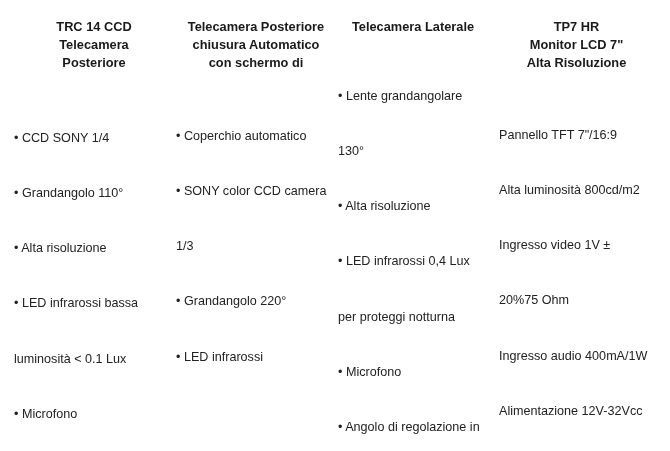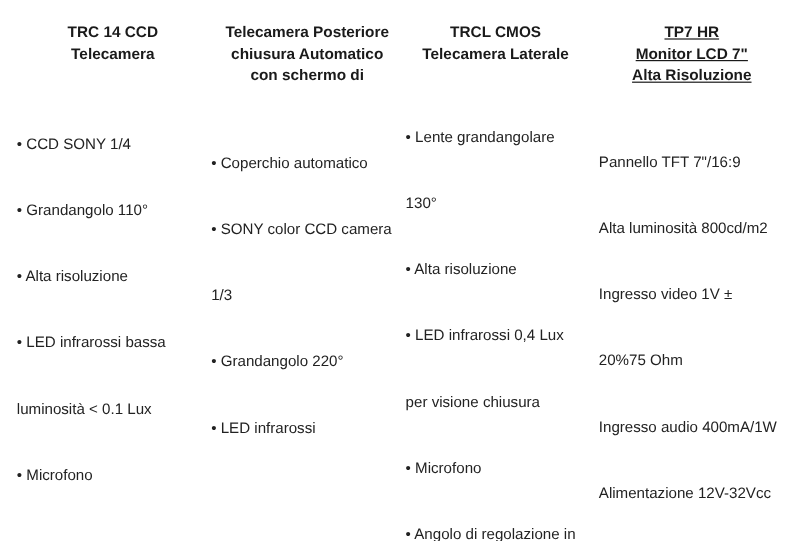--- a/index.html
+++ b/index.html
@@ -16,20 +16,21 @@
   .body-lines { line-height: 18.4px; white-space: pre; }
   .line { display: block; }
 </style>
 </head>
 <body>
 
 <div class="col" style="left:14px; width:150px;">
   <div class="head" style="width:150px; margin-left:5px;">
     <span class="line">TRC 14 CCD</span>
     <span class="line">Telecamera</span>
+    <span class="line">Posteriore</span>
   </div>
   <div class="body-lines" style="margin-top:20px;">
     <span class="line">• CCD SONY 1/4</span>
     <span class="line">• Grandangolo 110°</span>
     <span class="line">• Alta risoluzione</span>
     <span class="line">• LED infrarossi bassa</span>
     <span class="line">luminosità &lt; 0.1 Lux</span>
     <span class="line">• Microfono</span>
     
     
@@ -67,46 +68,45 @@
     
     
     
     
     
   </div>
 </div>
 
 <div class="col" style="left:338px; width:160px;">
   <div class="head" style="width:150px;">
-    <span class="line">TRCL CMOS</span>
     <span class="line">Telecamera Laterale</span>
   </div>
   <div class="body-lines" style="margin-top:14px;">
     <span class="line">• Lente grandangolare</span>
     <span class="line">130°</span>
     <span class="line">• Alta risoluzione</span>
     <span class="line">• LED infrarossi 0,4 Lux</span>
-    <span class="line">per visione chiusura</span>
+    <span class="line">per proteggi notturna</span>
     <span class="line">• Microfono</span>
     <span class="line">• Angolo di regolazione in</span>
     
     
     
     
     
     
     
     
     
     
   </div>
 </div>
 
 <div class="col" style="left:499px; width:170px;">
-  <div class="head" style="width:155px;text-decoration:underline;">
+  <div class="head" style="width:155px;">
     <span class="line">TP7 HR</span>
     <span class="line">Monitor LCD 7"</span>
     <span class="line">Alta Risoluzione</span>
   </div>
   <div class="body-lines" style="margin-top:17px;">
     <span class="line">Pannello TFT 7"/16:9</span>
     <span class="line">Alta luminosità 800cd/m2</span>
     <span class="line">Ingresso video 1V ±</span>
     <span class="line">20%75 Ohm</span>
     <span class="line">Ingresso audio 400mA/1W</span>

